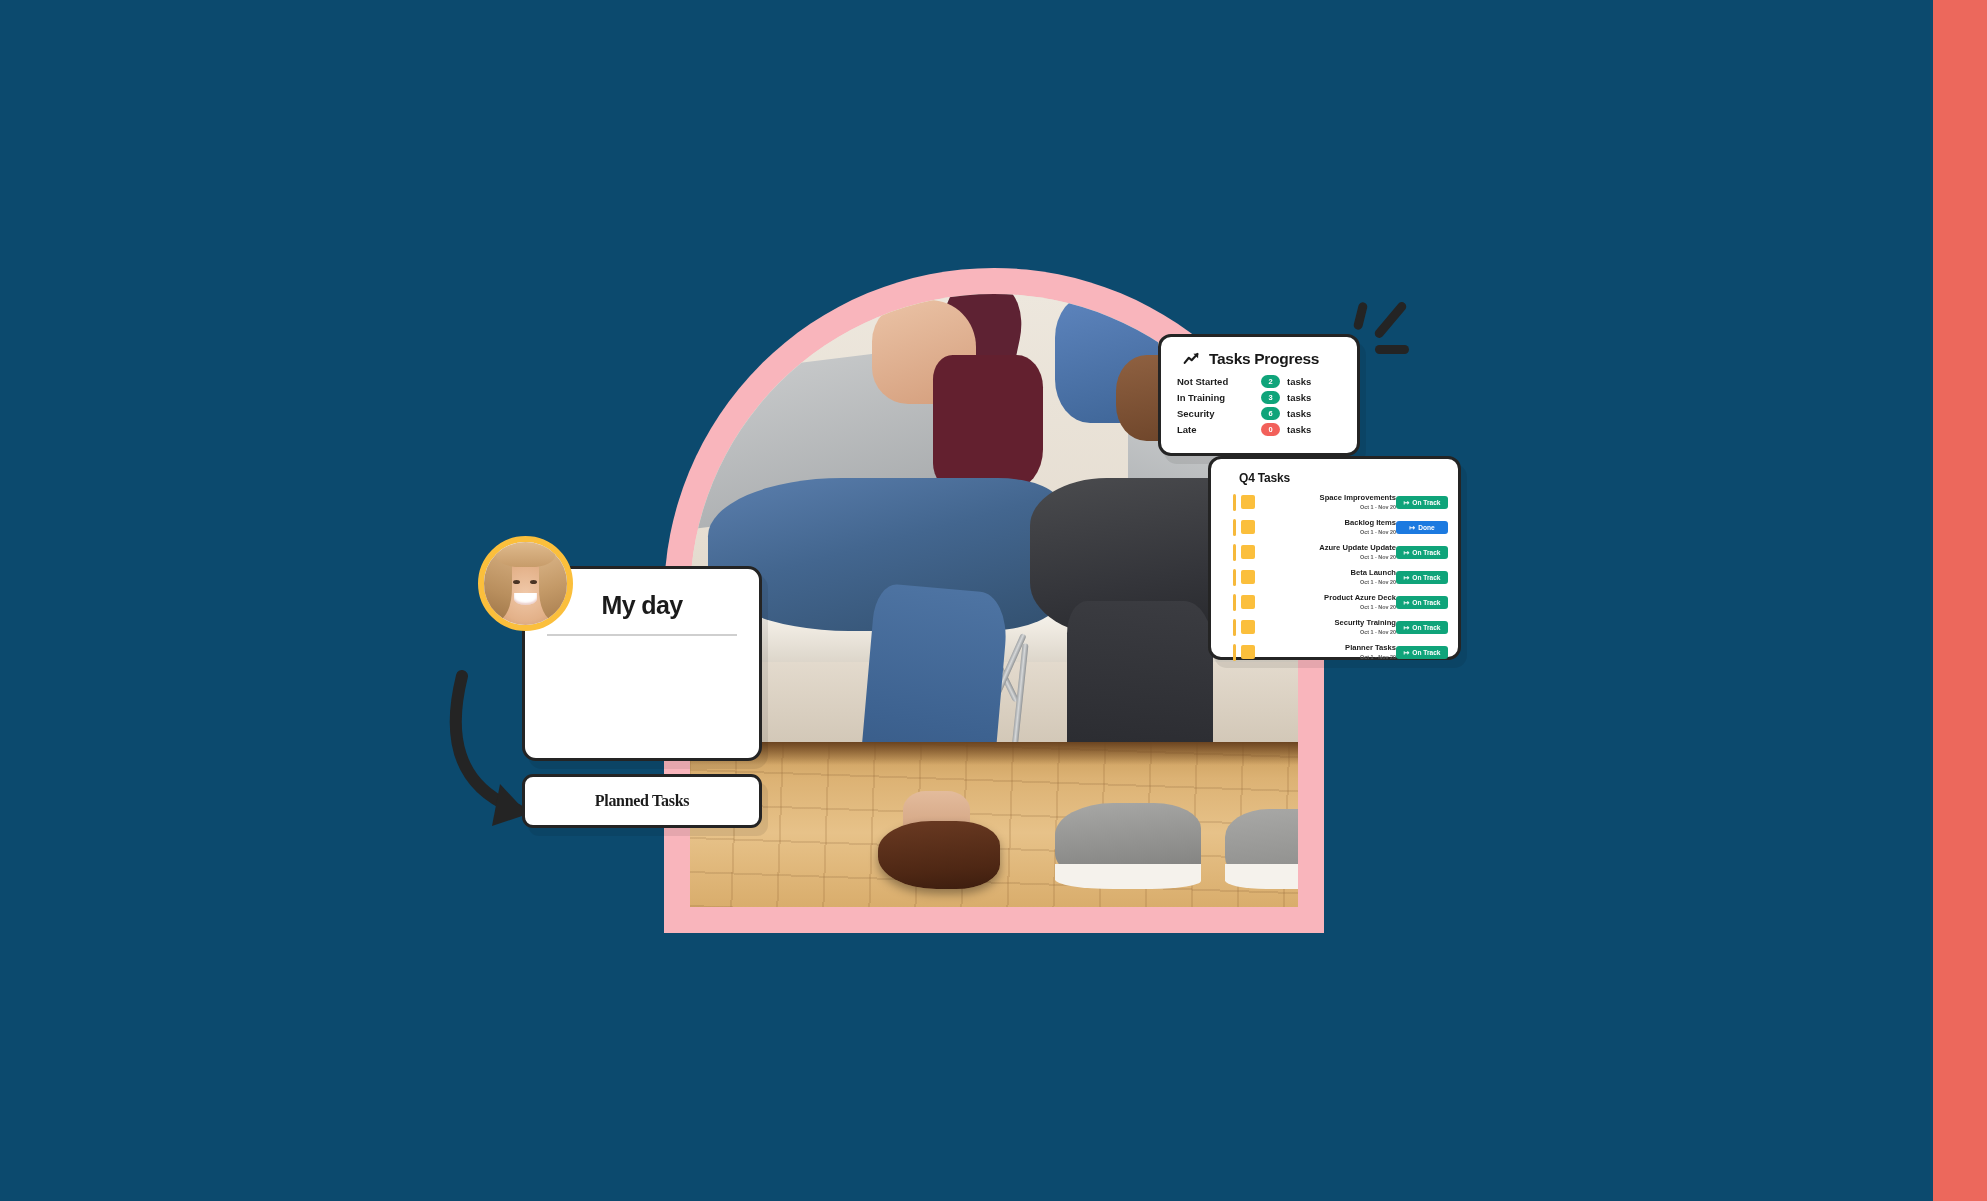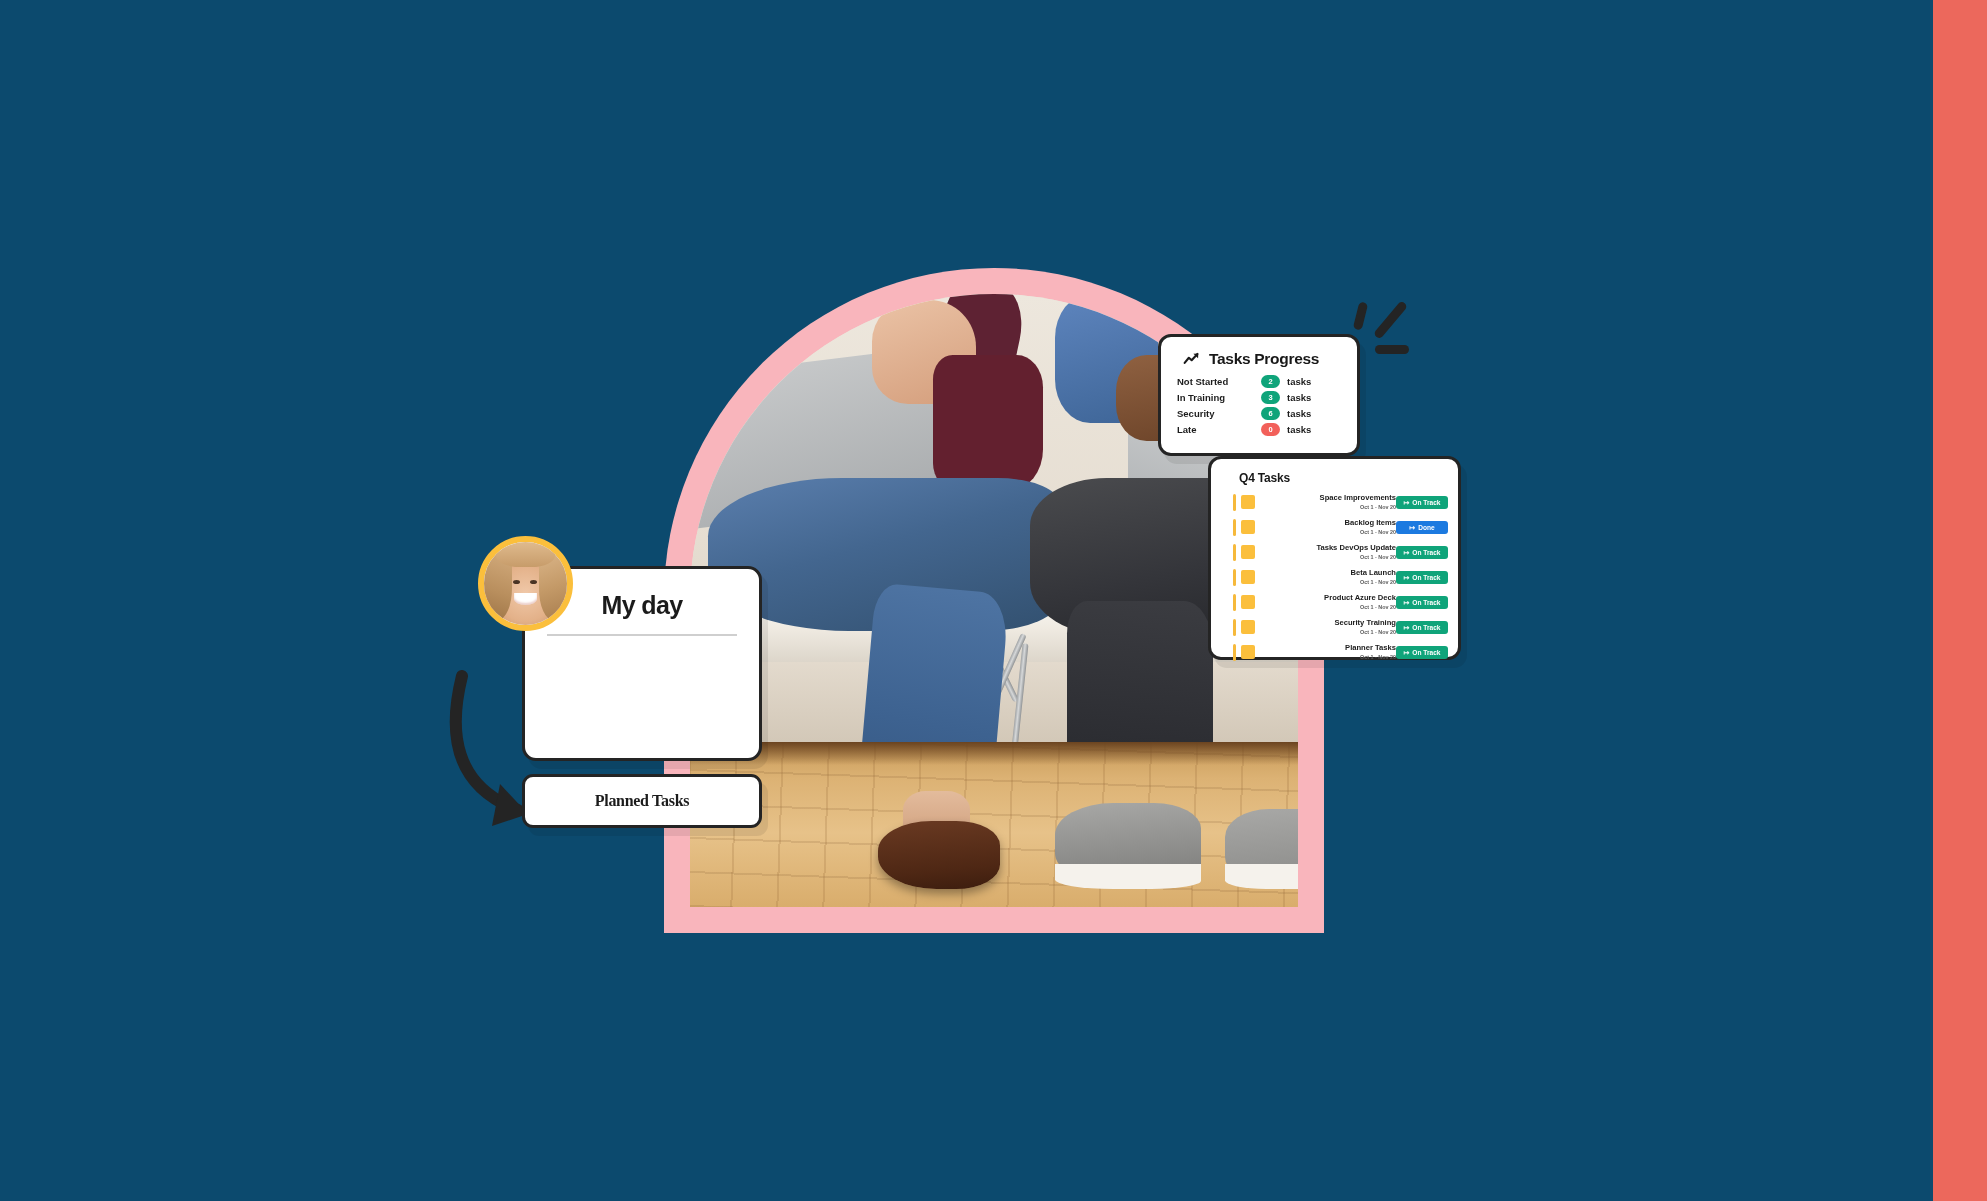--- a/index.html
+++ b/index.html
@@ -427,21 +427,21 @@
           </div>
           <div class="q4-badge done">
             <span class="bi">↦</span>
             <span>Done</span>
           </div>
         </div>
         <div class="q4-row">
           <span class="q4-bar"></span>
           <span class="q4-swatch"></span>
           <div class="q4-text">
-            <div class="q4-name">Tasks DevOps Update</div>
+            <div class="q4-name">Azure Update Update</div>
             <div class="q4-date">Oct 1 - Nov 20</div>
           </div>
           <div class="q4-badge">
             <span class="bi">↦</span>
             <span>On Track</span>
           </div>
         </div>
         <div class="q4-row">
           <span class="q4-bar"></span>
           <span class="q4-swatch"></span>

